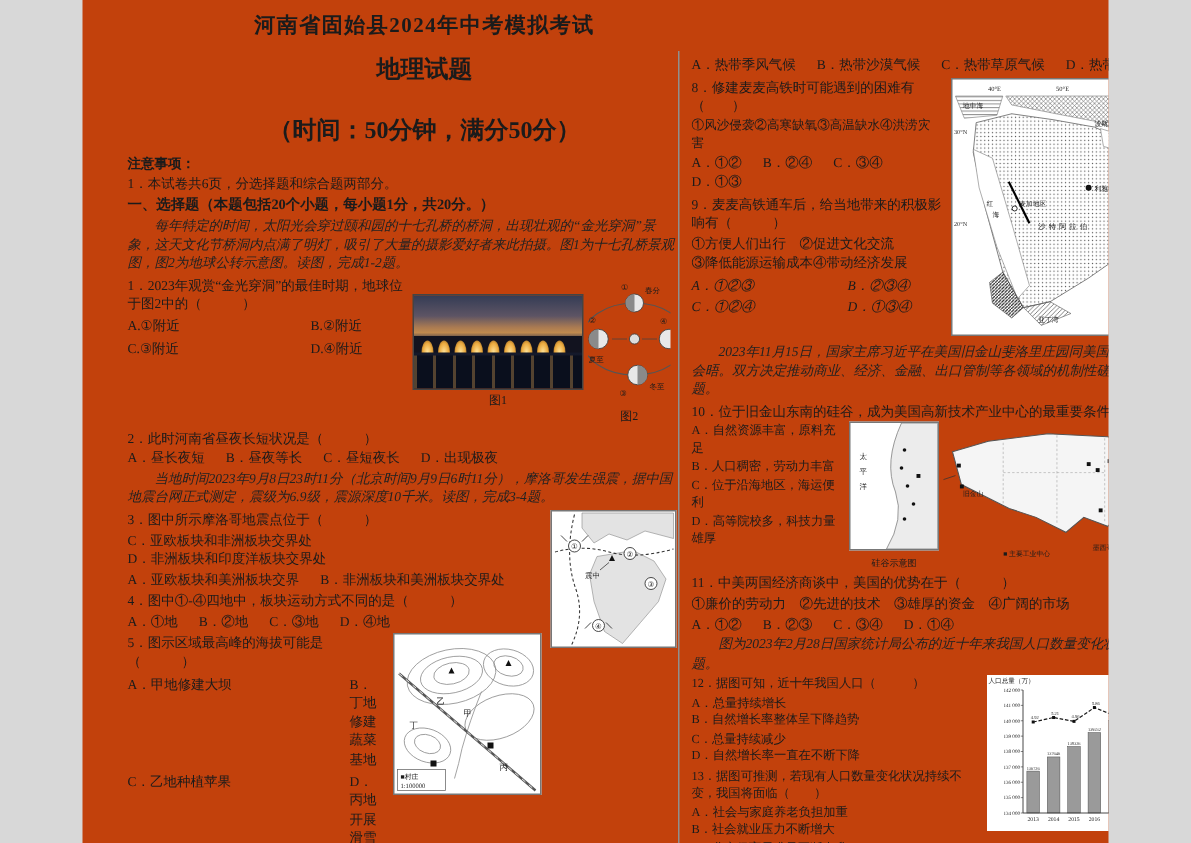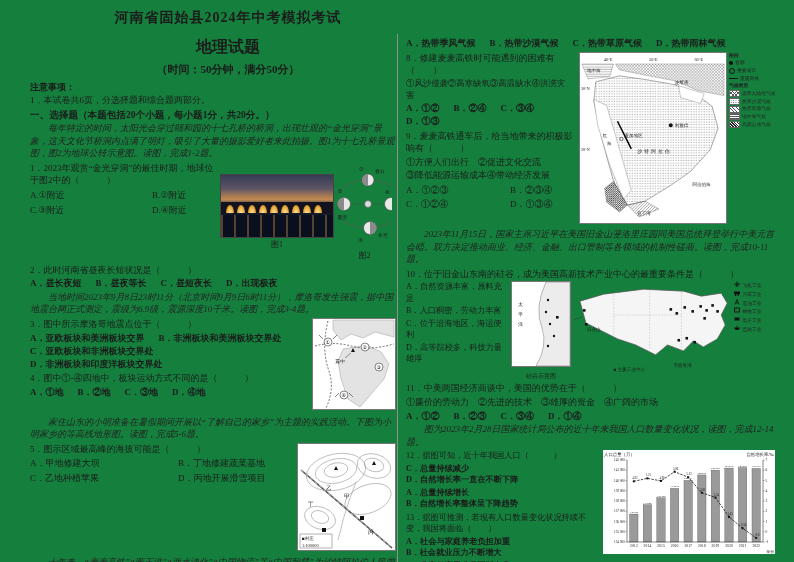--- a/index.html
+++ b/index.html
@@ -1,32 +1,32 @@
 <!DOCTYPE html>
 <html><head>
 <meta charset="utf-8">
 <style>
   html,body{margin:0;padding:0;background:#d8d8d8;}
-  .page{position:relative;width:794px;height:562px;margin:0 auto;background:#15803d;
+  .page{position:relative;width:660px;height:562px;margin:0 auto;background:#c2410c;
         font-family:"Liberation Serif","DejaVu Serif",serif;color:#1b1b1b;
-        font-size:9px;line-height:1.4;overflow:hidden;}
+        font-size:9px;line-height:1.4;overflow:hidden;padding-left:24px;}
   .divider{position:absolute;left:397px;top:34px;width:1px;height:528px;background:#8f8f8f;}
   .col-left{position:absolute;left:30px;top:6px;width:366px;}
   .col-right{position:absolute;left:406px;top:36px;width:369px;}
   .hdr{text-align:center;margin:2px 0 4px 30px;}
   .t1{font-size:14px;font-weight:bold;letter-spacing:1px;}
   .t2{font-size:16px;font-weight:bold;margin-top:8px;}
-  .t3{font-size:11px;font-weight:bold;margin-top:4px;}
+  .t3{font-size:16px;font-weight:bold;margin-top:19px;}
   .notes div{margin:0;}
   .notes .nh{font-weight:bold;}
   .sec{font-weight:bold;font-size:9.6px;margin:1px 0;}
   .passage{margin:1px 0;text-indent:2em;font-style:italic;color:#222;font-family:Liberation Serif, serif;}
   .stem{margin:2px 0 1px 0;}
   .orow{display:flex;flex-wrap:wrap;margin:1px 0;}
-  .orow .opt{margin-right:14px;white-space:nowrap;font-weight:bold;}
+  .orow .opt{margin-right:14px;white-space:nowrap;}
   .ogrid{display:grid;grid-template-columns:auto auto;justify-content:start;column-gap:30px;margin:1px 0;}
   .ogrid .opt{margin:1px 0;}
   .ostack .opt{display:block;margin:1px 0;}
   .clear{clear:both;margin-top:16px;}
   .qblock{overflow:visible;}
   
   .figfloat{float:right;margin:0 0 2px 6px;text-align:center;}
   .figcap{font-size:8px;text-align:center;margin-top:1px;font-style:normal;}
   .figrow{display:flex;align-items:center;}
   
@@ -175,37 +175,36 @@
               <text x="63.6" y="50" font-size="5">③</text>
             </g>
           <g>
               <circle cx="31" cy="76" r="4" fill="#fff" stroke="#333" stroke-width="0.6"></circle>
               <text x="28.6" y="78" font-size="5">④</text>
             </g>
         </svg>
       </div>
       <div class="stem">3．图中所示摩洛哥地震点位于（　　　）</div>
       <div class="orow">
+        <span class="opt">C．亚欧板块和非洲板块交界处</span>
+        <span class="opt">D．非洲板块和印度洋板块交界处</span>
+      </div>
+      <div class="orow">
         <span class="opt">A．亚欧板块和美洲板块交界</span>
         <span class="opt">B．非洲板块和美洲板块交界处</span>
-      </div>
-      <div class="orow">
-        <span class="opt">C．亚欧板块和非洲板块交界处</span>
-        <span class="opt">D．非洲板块和印度洋板块交界处</span>
       </div>
       <div class="stem">4．图中①-④四地中，板块运动方式不同的是（　　　）</div>
       <div class="orow">
         <span class="opt">A．①地</span>
         <span class="opt">B．②地</span>
         <span class="opt">C．③地</span>
         <span class="opt">D．④地</span>
       </div>
     </div>
 
-    <p class="passage clear">家住山东的小明准备在暑假期间开展以“了解自己的家乡”为主题的实践活动。下图为小明家乡的等高线地形图。读图，完成5-6题。</p>
 
     <div class="qblock">
       <div class="figfloat">
         <svg width="97" height="106" viewBox="0 0 97 106" style="border:0.6px solid #777;background:#fff;">
           <ellipse cx="38" cy="28" rx="30" ry="18" fill="none" stroke="#8a8a8a" stroke-width="0.5" transform="rotate(-12 38 28)"></ellipse>
           <ellipse cx="38" cy="27" rx="21" ry="12" fill="none" stroke="#8a8a8a" stroke-width="0.5" transform="rotate(-12 38 27)"></ellipse>
           <ellipse cx="38" cy="26" rx="12" ry="7" fill="none" stroke="#8a8a8a" stroke-width="0.5" transform="rotate(-12 38 26)"></ellipse>
           <ellipse cx="76" cy="22" rx="17" ry="12" fill="none" stroke="#8a8a8a" stroke-width="0.5" transform="rotate(15 76 22)"></ellipse>
           <ellipse cx="76" cy="21" rx="10" ry="6.5" fill="none" stroke="#8a8a8a" stroke-width="0.5" transform="rotate(15 76 21)"></ellipse>
           <ellipse cx="70" cy="55" rx="24" ry="14" fill="none" stroke="#8a8a8a" stroke-width="0.5" transform="rotate(-20 70 55)"></ellipse>
@@ -312,21 +311,21 @@
       <div class="sub" style="font-size:8.4px;">①风沙侵袭②高寒缺氧③高温缺水④洪涝灾害</div>
       <div class="orow">
         <span class="opt">A．①②</span>
         <span class="opt">B．②④</span>
         <span class="opt">C．③④</span>
         <span class="opt">D．①③</span>
       </div>
       <div class="stem">9．麦麦高铁通车后，给当地带来的积极影响有（　　　）</div>
       <div class="sub">①方便人们出行　②促进文化交流</div>
       <div class="sub">③降低能源运输成本④带动经济发展</div>
-      <div class="ogrid" style="grid-template-columns:74px auto;">
+      <div class="ogrid" style="grid-template-columns:74px auto;font-style:italic;">
         <span class="opt">A．①②③</span>
         <span class="opt">B．②③④</span>
         <span class="opt">C．①②④</span>
         <span class="opt">D．①③④</span>
       </div>
     </div>
 
     <p class="passage clear">2023年11月15日，国家主席习近平在美国旧金山斐洛里庄园同美国总统拜登举行中美元首会晤。双方决定推动商业、经济、金融、出口管制等各领域的机制性磋商。读图，完成10-11题。</p>
 
     <div class="qblock">
@@ -512,26 +511,26 @@
             <line x1="160" y1="10" x2="160" y2="92" stroke="#333" stroke-width="0.6"></line>
             <line x1="24" y1="92" x2="160" y2="92" stroke="#333" stroke-width="0.6"></line>
             <text x="1" y="5.5" font-size="4.4">人口总量（万）</text>
             <text x="171" y="5.5" font-size="4.4" text-anchor="end">自然增长率/‰</text>
             <text x="171" y="102.5" font-size="3.8" text-anchor="end">年份</text>
           </svg>
       </div>
       <div class="small-opts">
         <div class="stem">12．据图可知，近十年我国人口（　　　）</div>
         <div class="orow">
+          <span class="opt" style="margin-right:6px;">A．总量持续增长</span>
+          <span class="opt">B．自然增长率整体呈下降趋势</span>
+        </div>
+        <div class="orow">
           <span class="opt" style="margin-right:6px;">C．总量持续减少</span>
           <span class="opt">D．自然增长率一直在不断下降</span>
-        </div>
-        <div class="orow">
-          <span class="opt" style="margin-right:6px;">A．总量持续增长</span>
-          <span class="opt">B．自然增长率整体呈下降趋势</span>
         </div>
         <div class="stem">13．据图可推测，若现有人口数量变化状况持续不变，我国将面临（　　）</div>
         <div class="orow">
           <span class="opt" style="margin-right:6px;text-align:center;">A．社会与家庭养老负担加重</span>
           <span class="opt">B．社会就业压力不断增大</span>
         </div>
         <div class="orow">
           <span class="opt" style="margin-right:6px;">C．儿童保育需求量不断上升</span>
 
         </div>

